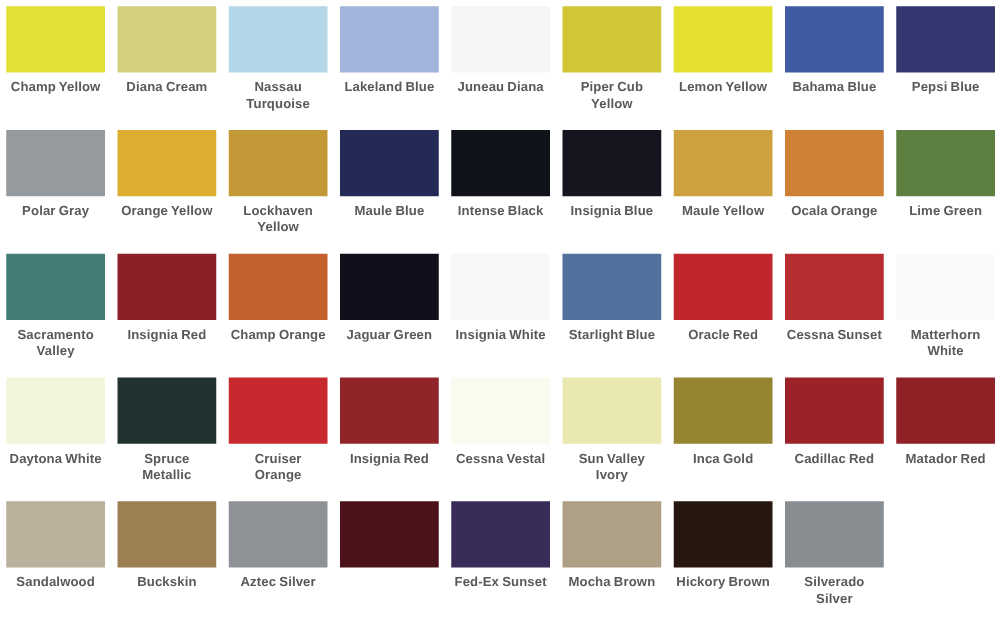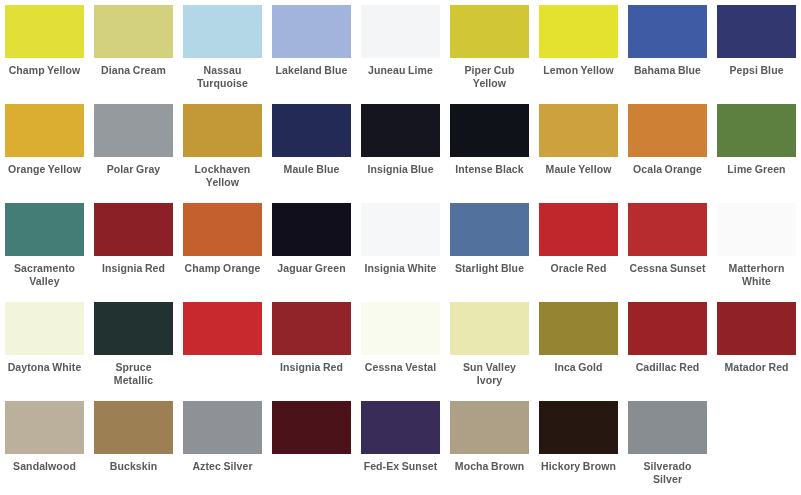--- a/index.html
+++ b/index.html
@@ -66,63 +66,63 @@
     <div class="swatch-cell">
       <div class="swatch-chip" style="background-color: rgb(180, 215, 231);"></div>
       <div class="swatch-label">Nassau Turquoise</div>
     </div>
     <div class="swatch-cell">
       <div class="swatch-chip" style="background-color: rgb(162, 179, 220);"></div>
       <div class="swatch-label">Lakeland Blue</div>
     </div>
     <div class="swatch-cell">
       <div class="swatch-chip" style="background-color: rgb(244, 245, 247);"></div>
-      <div class="swatch-label">Juneau Lime</div>
+      <div class="swatch-label">Juneau Diana</div>
     </div>
     <div class="swatch-cell">
       <div class="swatch-chip" style="background-color: rgb(209, 198, 54);"></div>
       <div class="swatch-label">Piper Cub Yellow</div>
     </div>
     <div class="swatch-cell">
       <div class="swatch-chip" style="background-color: rgb(229, 225, 47);"></div>
       <div class="swatch-label">Lemon Yellow</div>
     </div>
     <div class="swatch-cell">
       <div class="swatch-chip" style="background-color: rgb(63, 91, 164);"></div>
       <div class="swatch-label">Bahama Blue</div>
     </div>
     <div class="swatch-cell">
       <div class="swatch-chip" style="background-color: rgb(50, 55, 111);"></div>
       <div class="swatch-label">Pepsi Blue</div>
     </div>
     <div class="swatch-cell">
+      <div class="swatch-chip" style="background-color: rgb(148, 154, 158);"></div>
+      <div class="swatch-label">Polar Gray</div>
+    </div>
+    <div class="swatch-cell">
       <div class="swatch-chip" style="background-color: rgb(219, 174, 49);"></div>
       <div class="swatch-label">Orange Yellow</div>
     </div>
     <div class="swatch-cell">
-      <div class="swatch-chip" style="background-color: rgb(148, 154, 158);"></div>
-      <div class="swatch-label">Polar Gray</div>
-    </div>
-    <div class="swatch-cell">
       <div class="swatch-chip" style="background-color: rgb(195, 153, 55);"></div>
       <div class="swatch-label">Lockhaven Yellow</div>
     </div>
     <div class="swatch-cell">
       <div class="swatch-chip" style="background-color: rgb(34, 42, 85);"></div>
       <div class="swatch-label">Maule Blue</div>
     </div>
     <div class="swatch-cell">
+      <div class="swatch-chip" style="background-color: rgb(16, 18, 25);"></div>
+      <div class="swatch-label">Intense Black</div>
+    </div>
+    <div class="swatch-cell">
       <div class="swatch-chip" style="background-color: rgb(20, 21, 31);"></div>
       <div class="swatch-label">Insignia Blue</div>
     </div>
     <div class="swatch-cell">
-      <div class="swatch-chip" style="background-color: rgb(16, 18, 25);"></div>
-      <div class="swatch-label">Intense Black</div>
-    </div>
-    <div class="swatch-cell">
       <div class="swatch-chip" style="background-color: rgb(205, 161, 62);"></div>
       <div class="swatch-label">Maule Yellow</div>
     </div>
     <div class="swatch-cell">
       <div class="swatch-chip" style="background-color: rgb(206, 128, 52);"></div>
       <div class="swatch-label">Ocala Orange</div>
     </div>
     <div class="swatch-cell">
       <div class="swatch-chip" style="background-color: rgb(93, 128, 65);"></div>
       <div class="swatch-label">Lime Green</div>
@@ -166,20 +166,21 @@
     <div class="swatch-cell">
       <div class="swatch-chip" style="background-color: rgb(243, 244, 220);"></div>
       <div class="swatch-label">Daytona White</div>
     </div>
     <div class="swatch-cell">
       <div class="swatch-chip" style="background-color: rgb(33, 50, 48);"></div>
       <div class="swatch-label">Spruce Metallic</div>
     </div>
     <div class="swatch-cell">
       <div class="swatch-chip" style="background-color: rgb(200, 41, 47);"></div>
+      <div class="swatch-label">Cruiser Orange</div>
     </div>
     <div class="swatch-cell">
       <div class="swatch-chip" style="background-color: rgb(145, 36, 40);"></div>
       <div class="swatch-label">Insignia Red</div>
     </div>
     <div class="swatch-cell">
       <div class="swatch-chip" style="background-color: rgb(249, 251, 238);"></div>
       <div class="swatch-label">Cessna Vestal</div>
     </div>
     <div class="swatch-cell">

